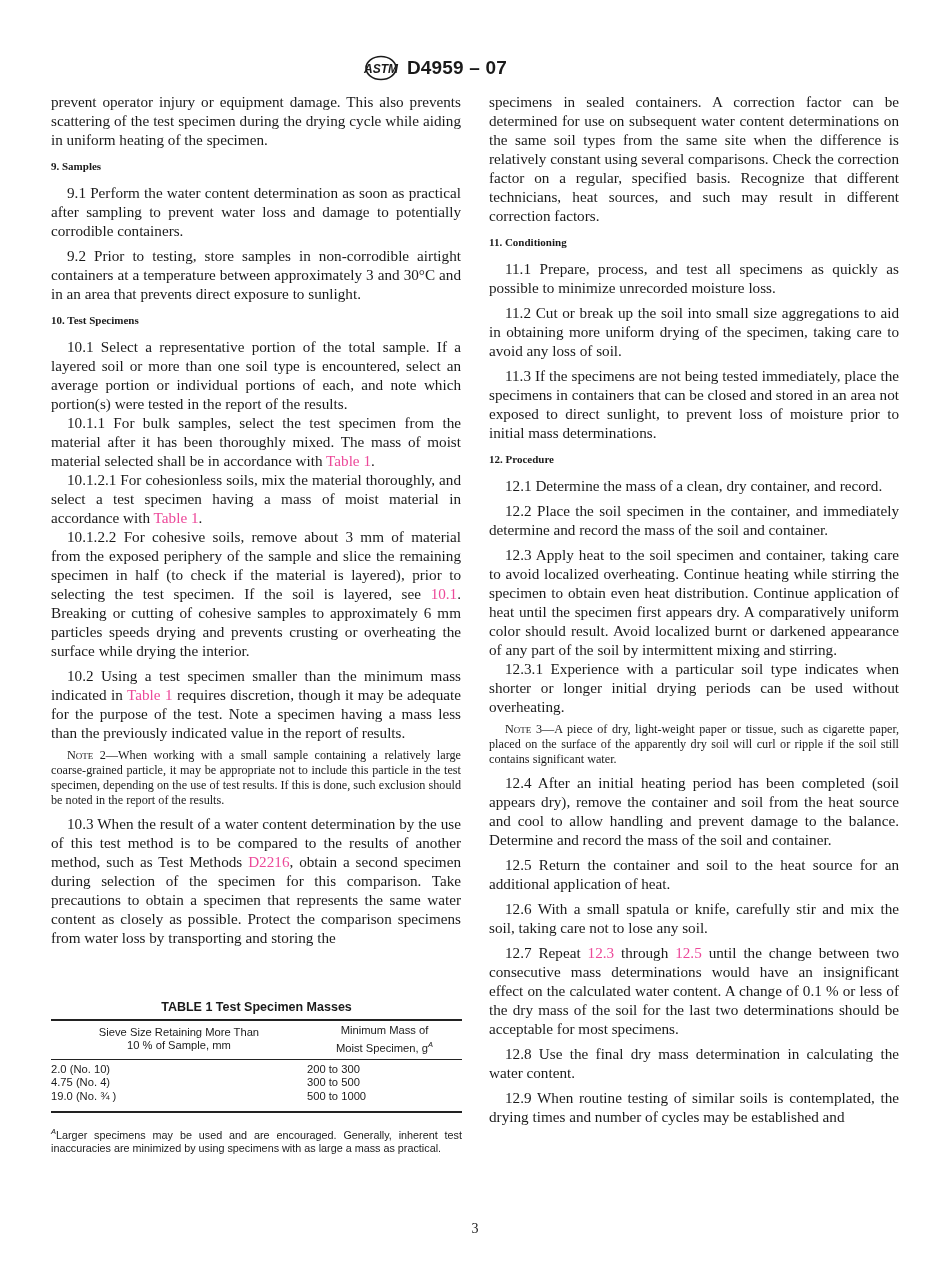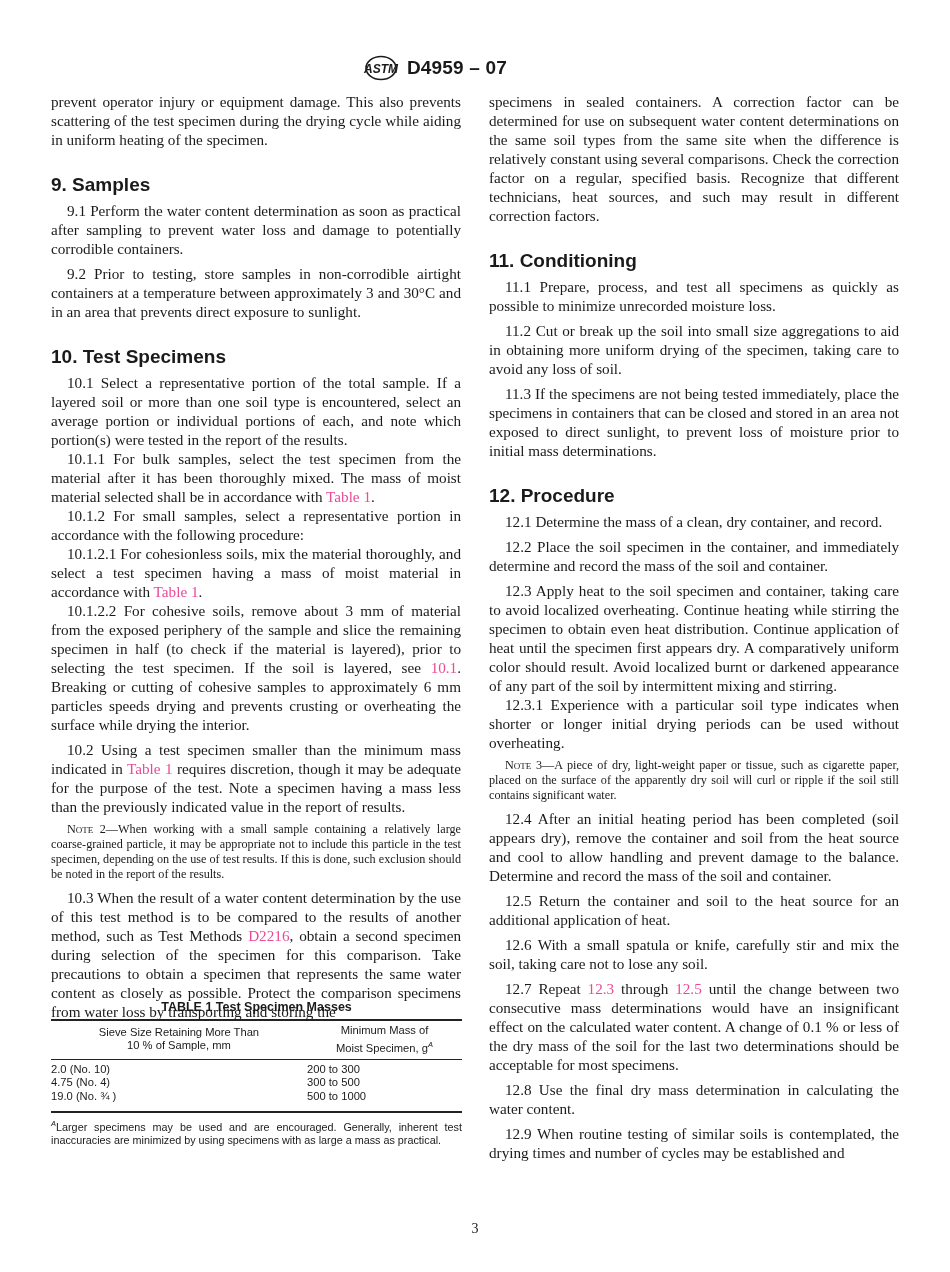--- a/index.html
+++ b/index.html
@@ -6,34 +6,34 @@
   body { width: 950px; height: 1272px; position: relative; overflow: hidden; color: #1a1a1a; }
   .header { position: absolute; top: 55px; left: 0; width: 868px; display: flex; justify-content: center; align-items: center; gap: 6px; }
   .logo { width: 40px; height: 26px; display: inline-block; }
   .doc-id { font-family: "Liberation Sans", sans-serif; font-weight: bold; font-size: 19px; letter-spacing: 0.2px; color: #1a1a1a; }
   .col { position: absolute; top: 92px; width: 410px; font-family: "Liberation Serif", serif; font-size: 15.2px; line-height: 19px; text-align: justify; }
   .col-left { left: 51px; }
   .col-right { left: 489px; }
   p { margin: 0 0 6px 0; text-indent: 16px; }
   p.tight { margin-bottom: 0; }
   p.noindent { text-indent: 0; }
-  h3 { font-family: Liberation Sans, sans-serif; font-weight: bold; font-size: 19px; margin: 26px 0 7px 0; line-height: 19px; }
+  h3 { font-family: Liberation Serif, serif; font-weight: bold; font-size: 11px; margin: 8px 0 7px 0; line-height: 19px; }
   .link { color: #ec4899; }
   .note { font-size: 12.2px; line-height: 15px; margin: 6px 0 6px 0; text-indent: 16px; text-align: justify; }
   .note .sc { font-variant: small-caps; }
   .table-block { position: absolute; left: 51px; top: 1000px; width: 411px; font-family: "Liberation Sans", sans-serif; }
   .table-title { text-align: center; font-weight: bold; font-size: 12.5px; margin-bottom: 5px; }
   table { width: 100%; border-collapse: collapse; font-size: 11.2px; line-height: 13.5px; }
   thead tr { border-top: 2px solid #222; border-bottom: 1px solid #222; }
   tbody tr:last-child td { padding-bottom: 8px; }
   tbody { border-bottom: 2px solid #222; }
   th { font-weight: normal; text-align: center; padding: 3px 0 4px 0; }
   td { text-align: left; padding: 0; }
   tbody tr:first-child td { padding-top: 3px; }
-  .footnote { font-size: 10.8px; line-height: 13.5px; margin-top: 4px; text-align: justify; }
+  .footnote { font-size: 10.8px; line-height: 13.5px; margin-top: 12px; text-align: justify; }
   sup { font-size: 7.5px; font-style: italic; }
   .page-number { position: absolute; top: 1221px; left: 0; width: 950px; text-align: center; font-family: "Liberation Serif", serif; font-size: 14px; }
 </style>
 </head>
 <body>
 
 <div class="header">
   <svg class="logo" viewBox="0 0 40 26">
     <ellipse cx="20" cy="13" rx="15" ry="11.5" fill="none" stroke="#1a1a1a" stroke-width="1.6"></ellipse>
     <text x="20" y="18" text-anchor="middle" font-family="Liberation Sans, sans-serif" font-weight="bold" font-size="12" fill="#1a1a1a" font-style="italic">ASTM</text>
@@ -44,21 +44,20 @@
 <div class="col col-left">
   <p class="noindent" style="margin-bottom:8px">prevent operator injury or equipment damage. This also prevents scattering of the test specimen during the drying cycle while aiding in uniform heating of the specimen.</p>
 
   <h3>9. Samples</h3>
   <p>9.1 Perform the water content determination as soon as practical after sampling to prevent water loss and damage to potentially corrodible containers.</p>
   <p>9.2 Prior to testing, store samples in non-corrodible airtight containers at a temperature between approximately 3 and 30°C and in an area that prevents direct exposure to sunlight.</p>
 
   <h3>10. Test Specimens</h3>
   <p class="tight">10.1 Select a representative portion of the total sample. If a layered soil or more than one soil type is encountered, select an average portion or individual portions of each, and note which portion(s) were tested in the report of the results.</p>
   <p class="tight"><span>10.1.1 For bulk samples, select the test specimen from the material after it has been thoroughly mixed. The mass of moist material selected shall be in accordance with </span><span class="link">Table 1</span><span>.</span></p>
-  <p class="tight">10.1.2 For small samples, select a representative portion in accordance with the following procedure:</p>
   <p class="tight"><span>10.1.2.1 For cohesionless soils, mix the material thoroughly, and select a test specimen having a mass of moist material in accordance with </span><span class="link">Table 1</span><span>.</span></p>
   <p><span>10.1.2.2 For cohesive soils, remove about 3 mm of material from the exposed periphery of the sample and slice the remaining specimen in half (to check if the material is layered), prior to selecting the test specimen. If the soil is layered, see </span><span class="link">10.1</span><span>. Breaking or cutting of cohesive samples to approximately 6 mm particles speeds drying and prevents crusting or overheating the surface while drying the interior.</span></p>
   <p><span>10.2 Using a test specimen smaller than the minimum mass indicated in </span><span class="link">Table 1</span><span> requires discretion, though it may be adequate for the purpose of the test. Note a specimen having a mass less than the previously indicated value in the report of results.</span></p>
   <div class="note"><span class="sc">Note 2</span><span>—When working with a small sample containing a relatively large coarse-grained particle, it may be appropriate not to include this particle in the test specimen, depending on the use of test results. If this is done, such exclusion should be noted in the report of the results.</span></div>
   <p><span>10.3 When the result of a water content determination by the use of this test method is to be compared to the results of another method, such as Test Methods </span><span class="link">D2216</span><span>, obtain a second specimen during selection of the specimen for this comparison. Take precautions to obtain a specimen that represents the same water content as closely as possible. Protect the comparison specimens from water loss by transporting and storing the</span></p>
 </div>
 
 <div class="table-block">
   <div class="table-title">TABLE 1 Test Specimen Masses</div>
   <table>

